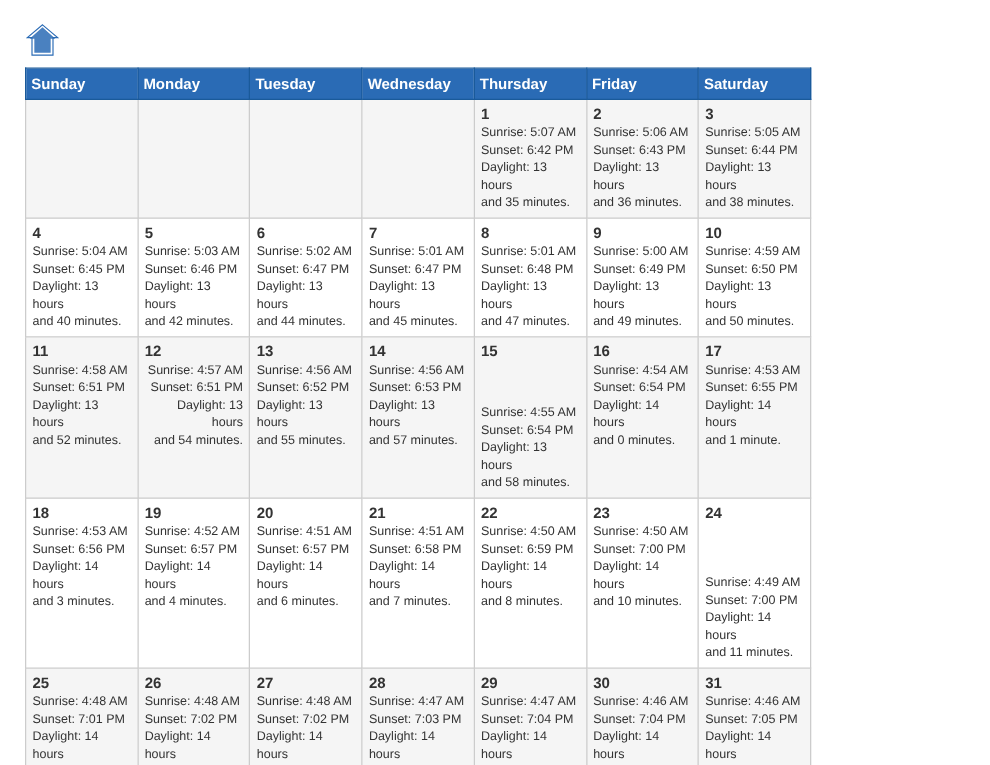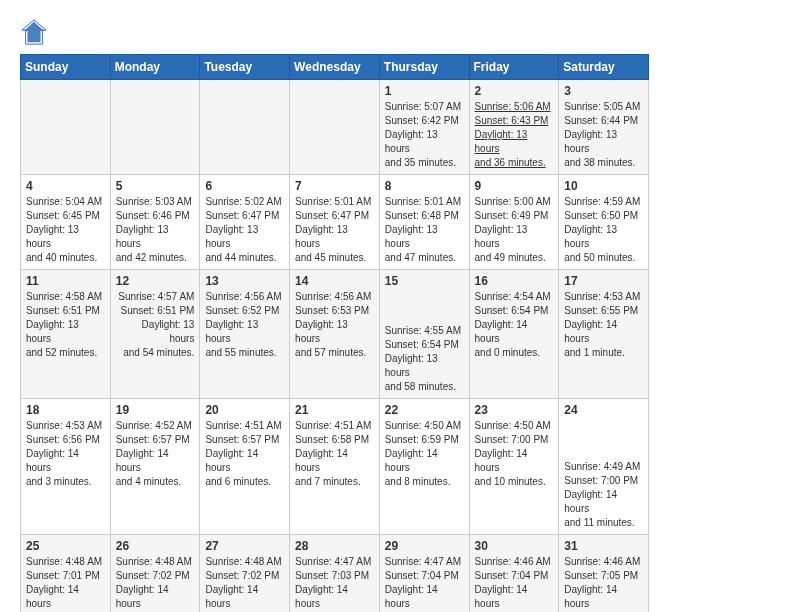--- a/index.html
+++ b/index.html
@@ -146,21 +146,21 @@
           <td class="empty"></td>
           <td>
             <span class="day-number">1</span>
             <div class="day-info" style="white-space: pre-line;">Sunrise: 5:07 AM
 Sunset: 6:42 PM
 Daylight: 13 hours
 and 35 minutes.</div>
           </td>
           <td>
             <span class="day-number">2</span>
-            <div class="day-info" style="white-space: pre-line; text-decoration: underline;">Sunrise: 5:06 AM
+            <div class="day-info" style="white-space: pre-line;">Sunrise: 5:06 AM
 Sunset: 6:43 PM
 Daylight: 13 hours
 and 36 minutes.</div>
           </td>
           <td>
             <span class="day-number">3</span>
             <div class="day-info" style="white-space: pre-line;">Sunrise: 5:05 AM
 Sunset: 6:44 PM
 Daylight: 13 hours
 and 38 minutes.</div>

